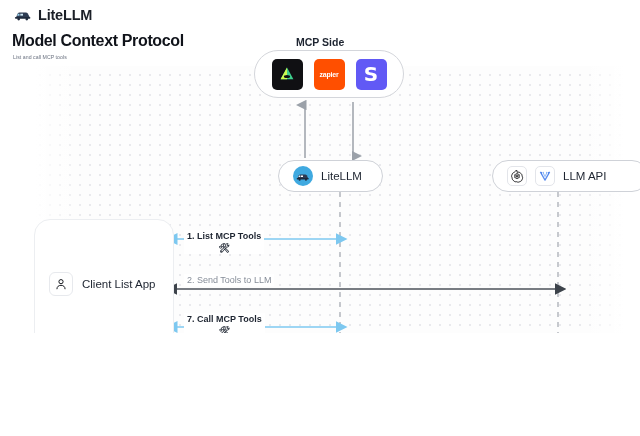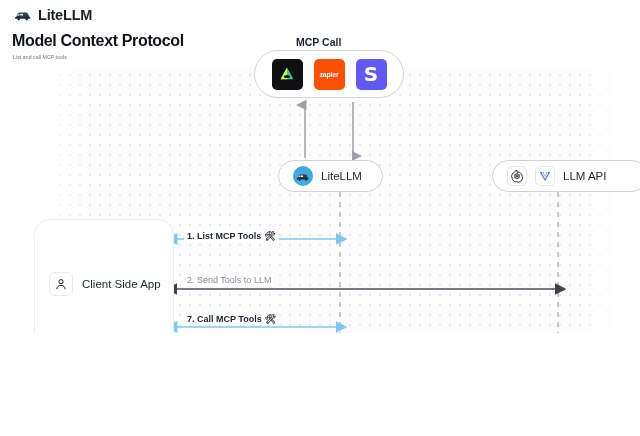--- a/index.html
+++ b/index.html
@@ -237,20 +237,21 @@
     font-size: 9px;
     font-weight: 600;
     color: #1d2430;
     background: #ffffff;
     padding: 1px 3px;
     white-space: nowrap;
     display: flex;
     align-items: center;
     gap: 3px;
     z-index: 6;
+    flex-direction: column;
   }
   .arrow-label.muted {
     font-weight: 500;
     color: #868d98;
   }
   .tools-emoji {
     font-size: 9px;
     line-height: 1;
     font-family: "DejaVu Sans", sans-serif;
   }
@@ -313,21 +314,21 @@
       <line x1="353" y1="102" x2="353" y2="156" stroke="#9ba1a9" stroke-width="1.5" marker-end="url(#arrGrayDown)"></line>
 
       <line x1="176" y1="239" x2="337" y2="239" stroke="#7dc8f0" stroke-width="1.5" marker-start="url(#arrBlueL)" marker-end="url(#arrBlueR)"></line>
 
       <line x1="176" y1="289" x2="556" y2="289" stroke="#4b5159" stroke-width="1.3" marker-start="url(#arrDarkL)" marker-end="url(#arrDarkR)"></line>
 
       <line x1="176" y1="327" x2="337" y2="327" stroke="#7dc8f0" stroke-width="1.5" marker-start="url(#arrBlueL)" marker-end="url(#arrBlueR)"></line>
     </svg>
   </div>
 
-  <div class="mcp-label">MCP Call</div>
+  <div class="mcp-label">MCP Side</div>
   <div class="mcp-box">
     <div class="tool-icon tool-supabase">
       <svg width="18" height="18" viewBox="0 0 18 18">
         <path d="M9 2.4 L15.4 14.2 L2.6 14.2 Z" fill="#3ecf8e"></path>
         <path d="M9 2.4 L9 14.2 L2.6 14.2 Z" fill="#cdfa4f"></path>
         <ellipse cx="9" cy="11.4" rx="3.1" ry="1.5" fill="#101013"></ellipse>
       </svg>
     </div>
     <div class="tool-icon tool-zapier">
       <span>zapier</span>
@@ -371,21 +372,21 @@
     <span class="node-label">LLM API</span>
   </div>
 
   <div class="client-box">
     <span class="client-icon">
       <svg width="14" height="14" viewBox="0 0 24 24">
         <circle cx="12" cy="8" r="3.6" fill="none" stroke="#15181d" stroke-width="1.7"></circle>
         <path d="M5 20.2c0-3.8 3.1-5.9 7-5.9s7 2.1 7 5.9" fill="none" stroke="#15181d" stroke-width="1.7" stroke-linecap="round"></path>
       </svg>
     </span>
-    <span class="client-label">Client Side App</span>
+    <span class="client-label">Client List App</span>
   </div>
 
   <div class="arrow-label" style="left:184px; top:230px;">
     <span>1. List MCP Tools</span>
     <span class="tools-emoji">🛠</span>
   </div>
 
   <div class="arrow-label muted" style="left:184px; top:274px;justify-content:flex-end;">
     <span>2. Send Tools to LLM</span>
   </div>

